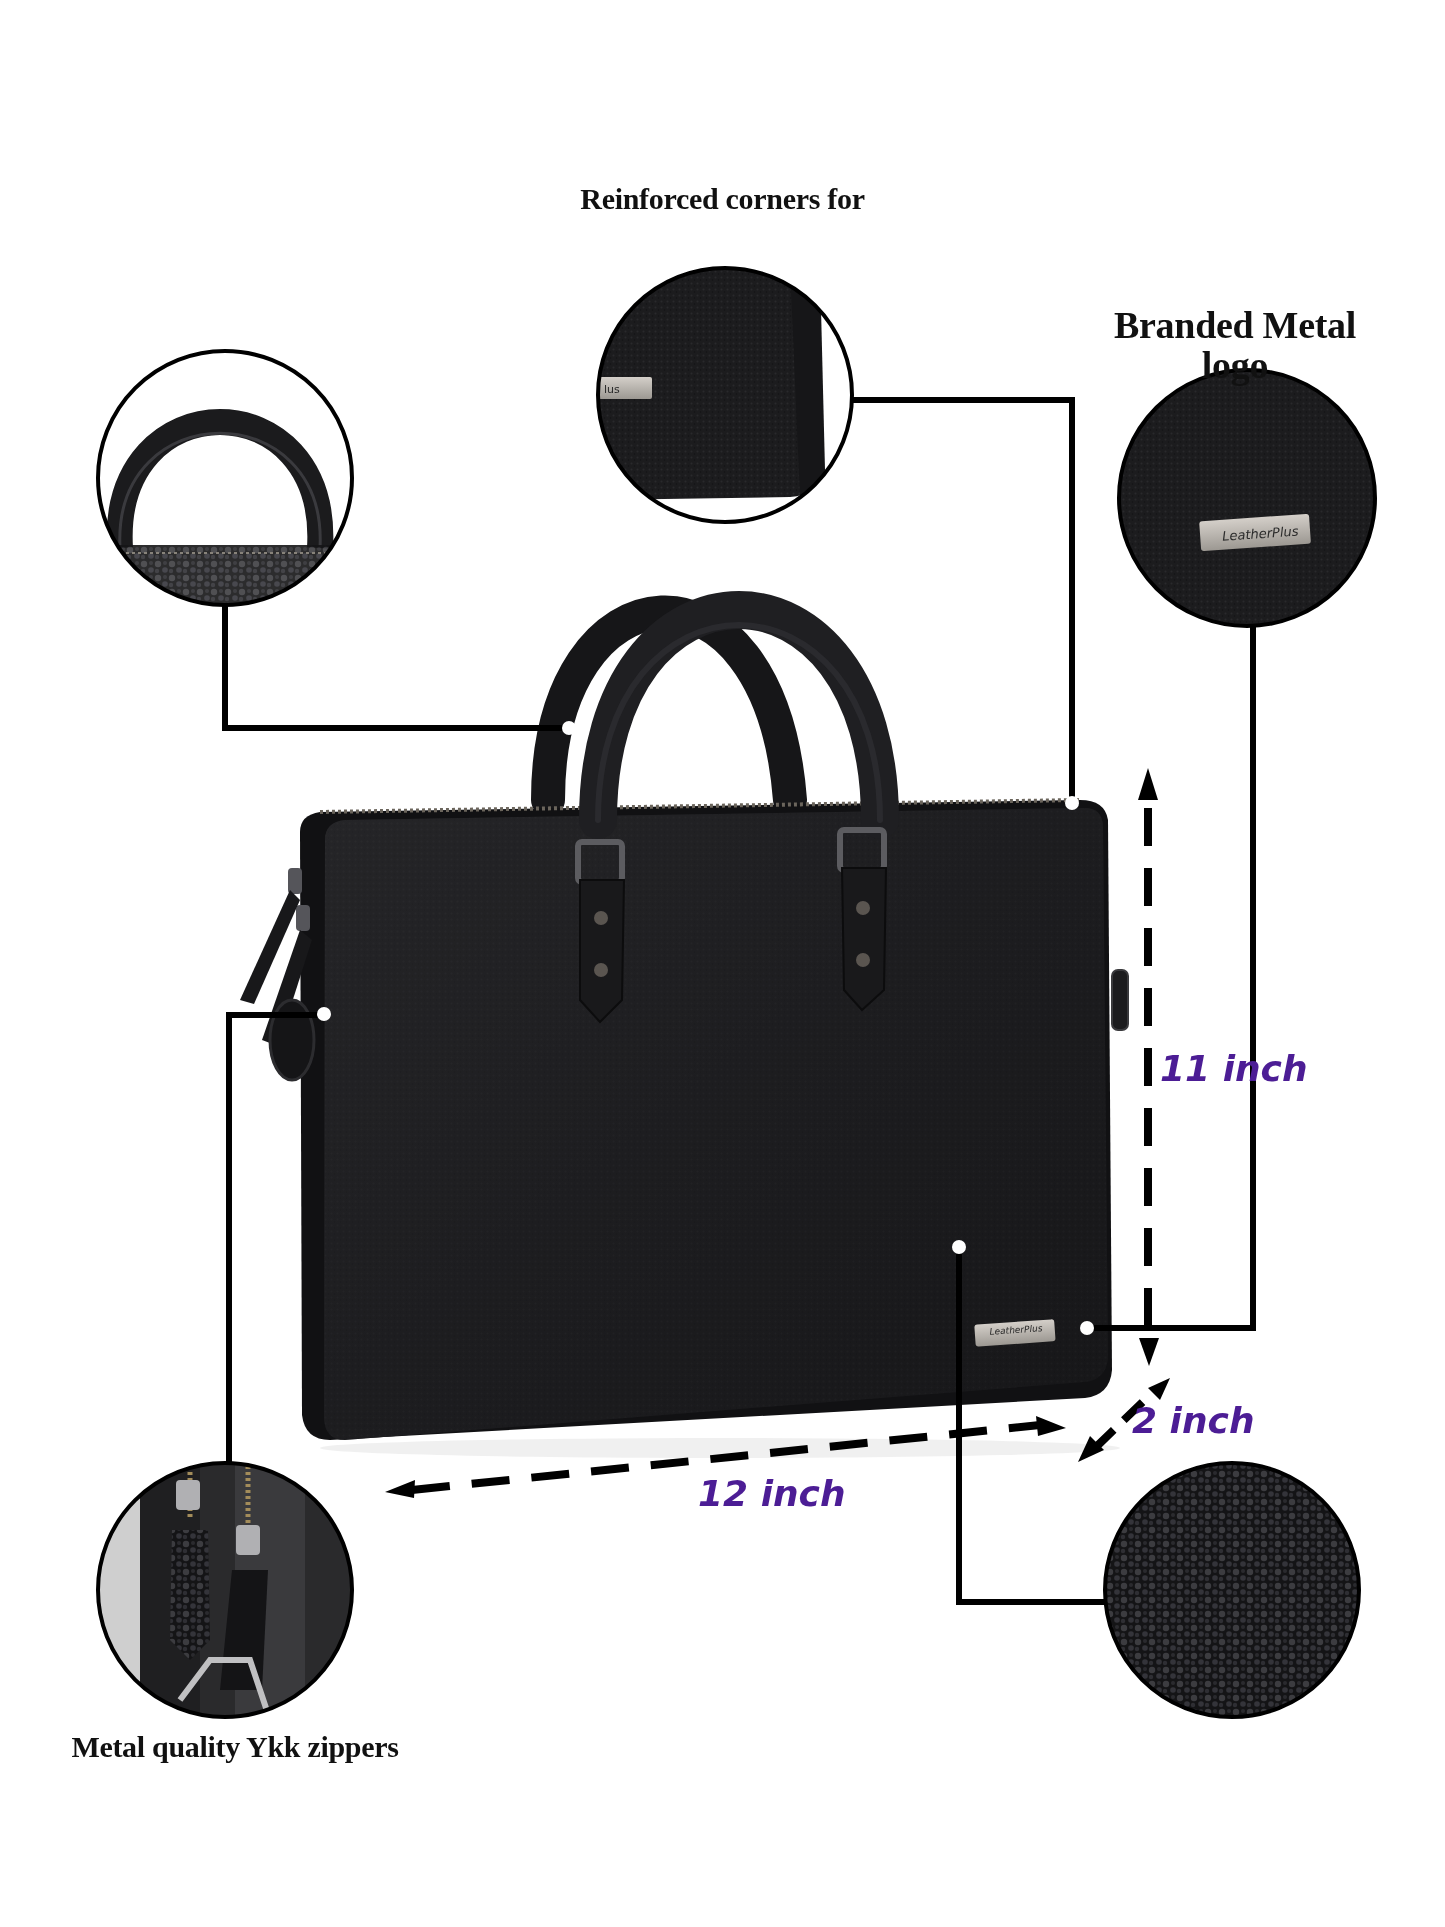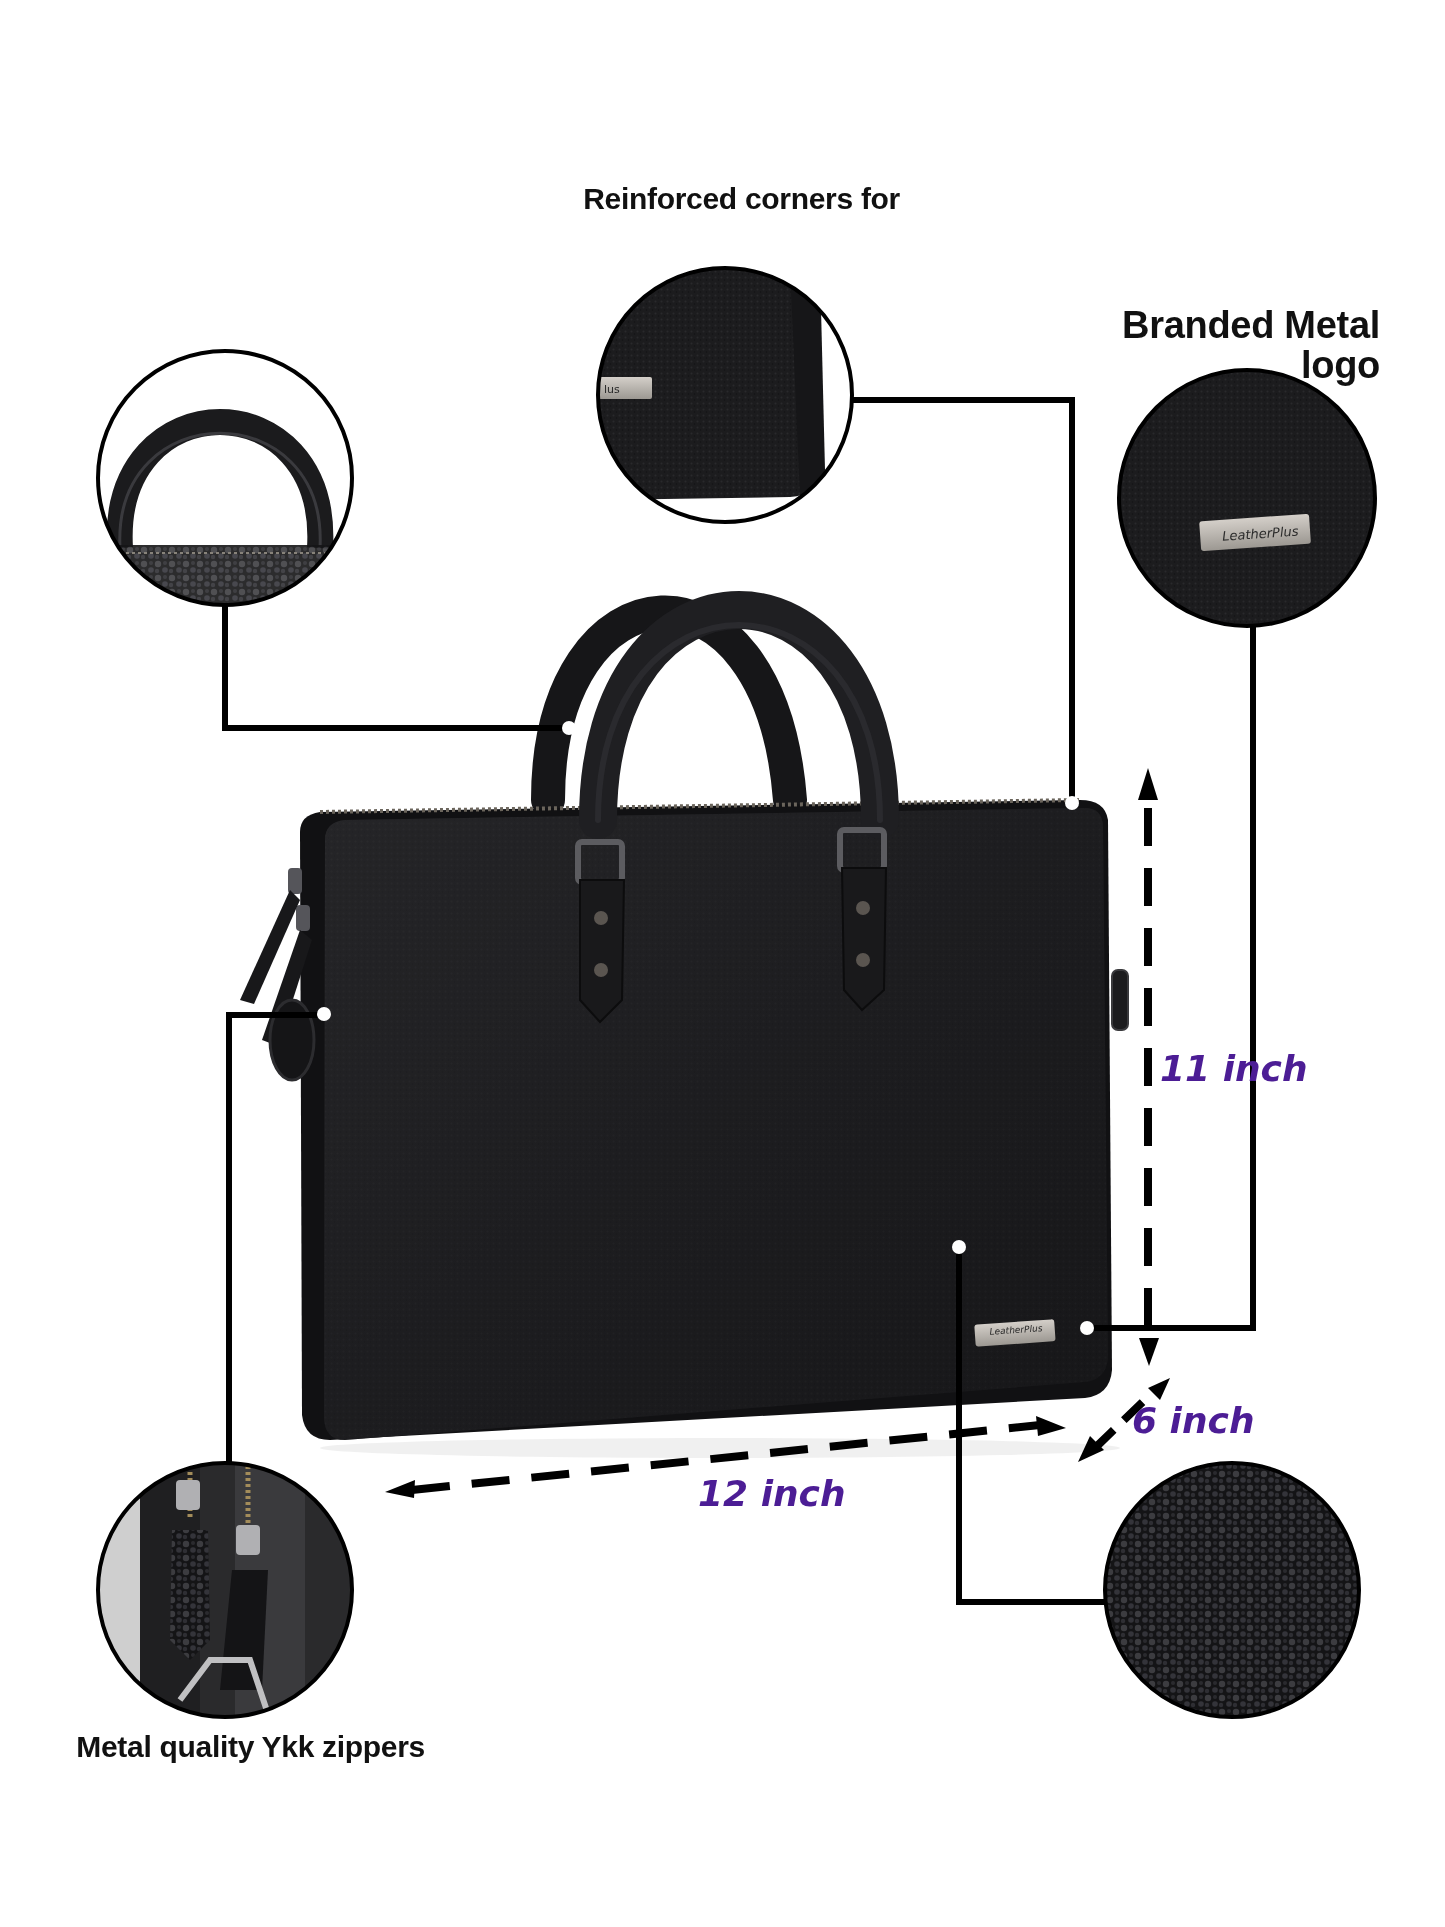--- a/index.html
+++ b/index.html
@@ -1,23 +1,23 @@
 <!DOCTYPE html>
 <html><head>
 <meta charset="utf-8">
 <style>
   html, body { margin: 0; padding: 0; background: #ffffff; }
   body { width: 1445px; height: 1927px; position: relative; overflow: hidden; }
   .stage { position: absolute; left: 0; top: 0; width: 1445px; height: 1927px; }
   .label {
     position: absolute;
-    font-family: Liberation Sans, sans-serif;
+    font-family: Liberation Serif, serif;
     font-weight: bold;
     color: #111111;
-    text-align: right;
+    text-align: center;
     letter-spacing: -0.3px;
     line-height: 40px;
   }
   .dim {
     position: absolute;
     font-family: "DejaVu Sans", "Liberation Sans", sans-serif;
     font-weight: bold;
     font-style: italic;
     color: #4c1d95;
     font-size: 36px;
@@ -215,16 +215,16 @@
     <div>Branded Metal logo</div>
   </div>
 
   <div class="label" style="left:45px; top:1727px; width:380px; font-size:30px;">
     <div>Metal quality Ykk zippers</div>
   </div>
 
 
   <div class="dim" style="left:1160px; top:1048px;">11 inch</div>
   <div class="dim" style="left:698px; top:1473px;">12 inch</div>
-  <div class="dim" style="left:1132px; top:1400px;">6 inch</div>
+  <div class="dim" style="left:1132px; top:1400px;">2 inch</div>
 
   <div style="position:absolute; left:980px; top:1325px; width:72px; font-family:'DejaVu Sans',sans-serif; font-style:italic; font-size:9px; color:#2a2a2a; text-align:center; transform:rotate(-4deg);">LeatherPlus</div>
 </div>
 
 </body></html>

